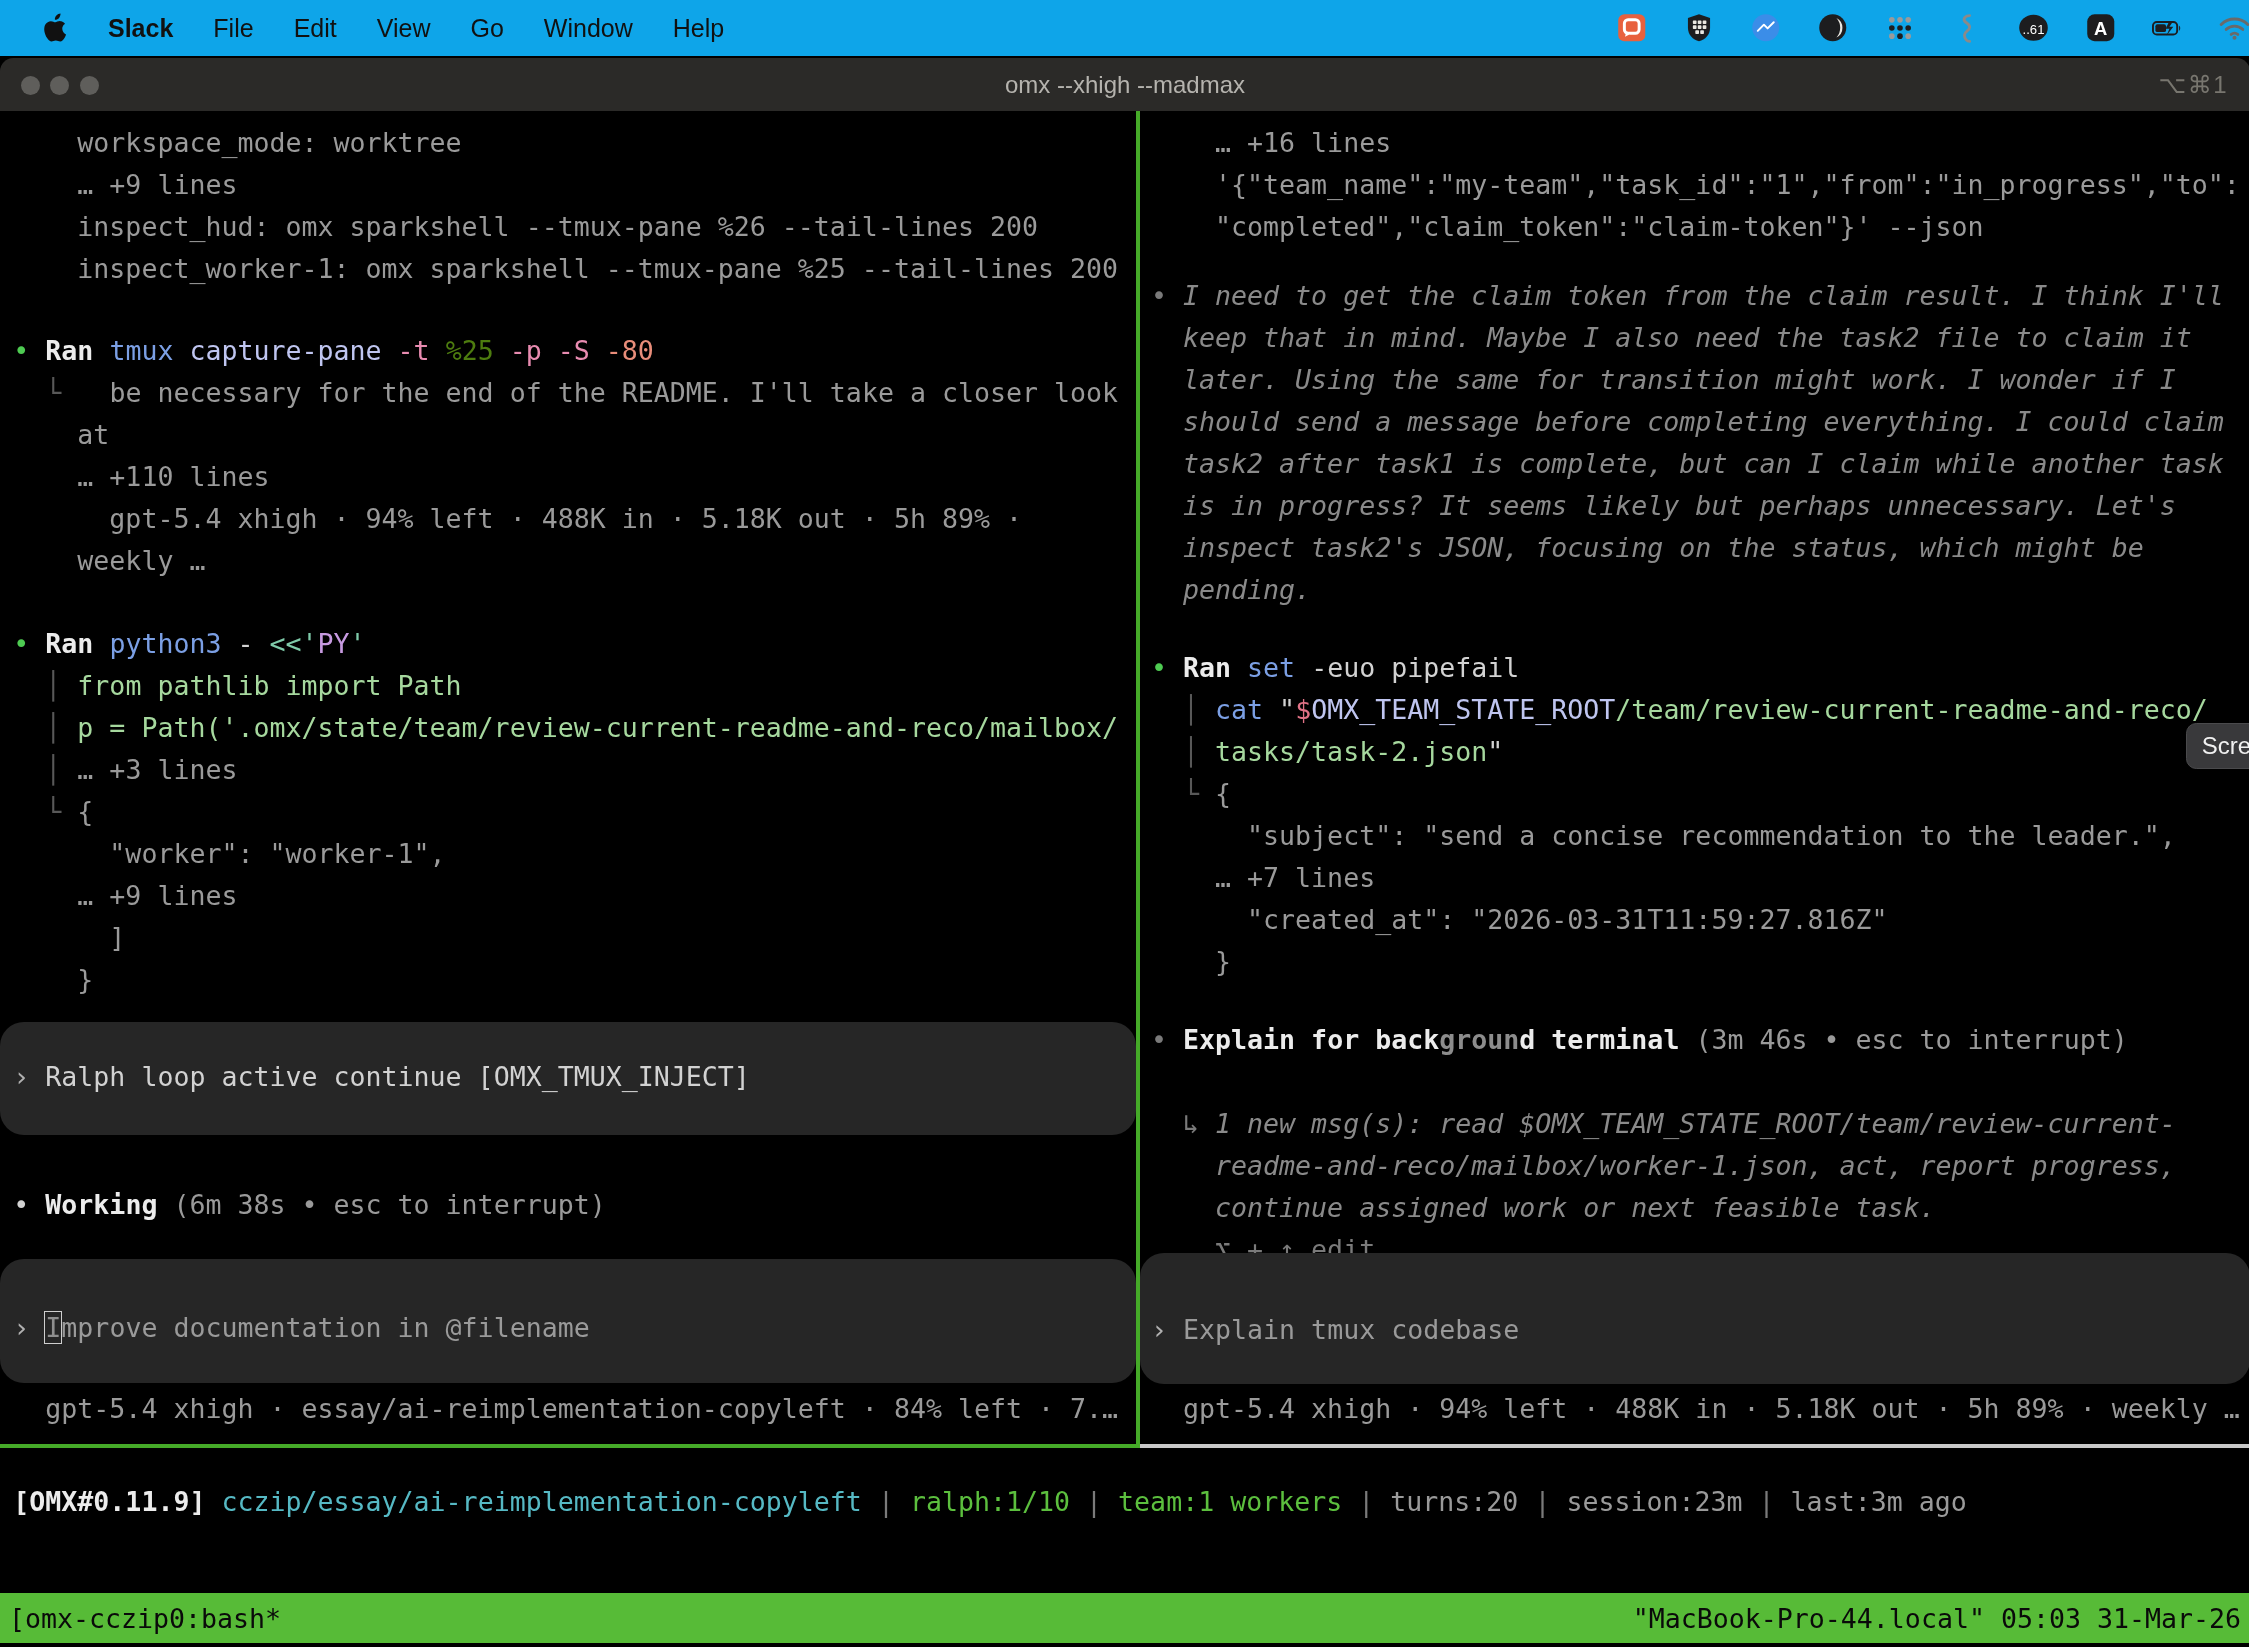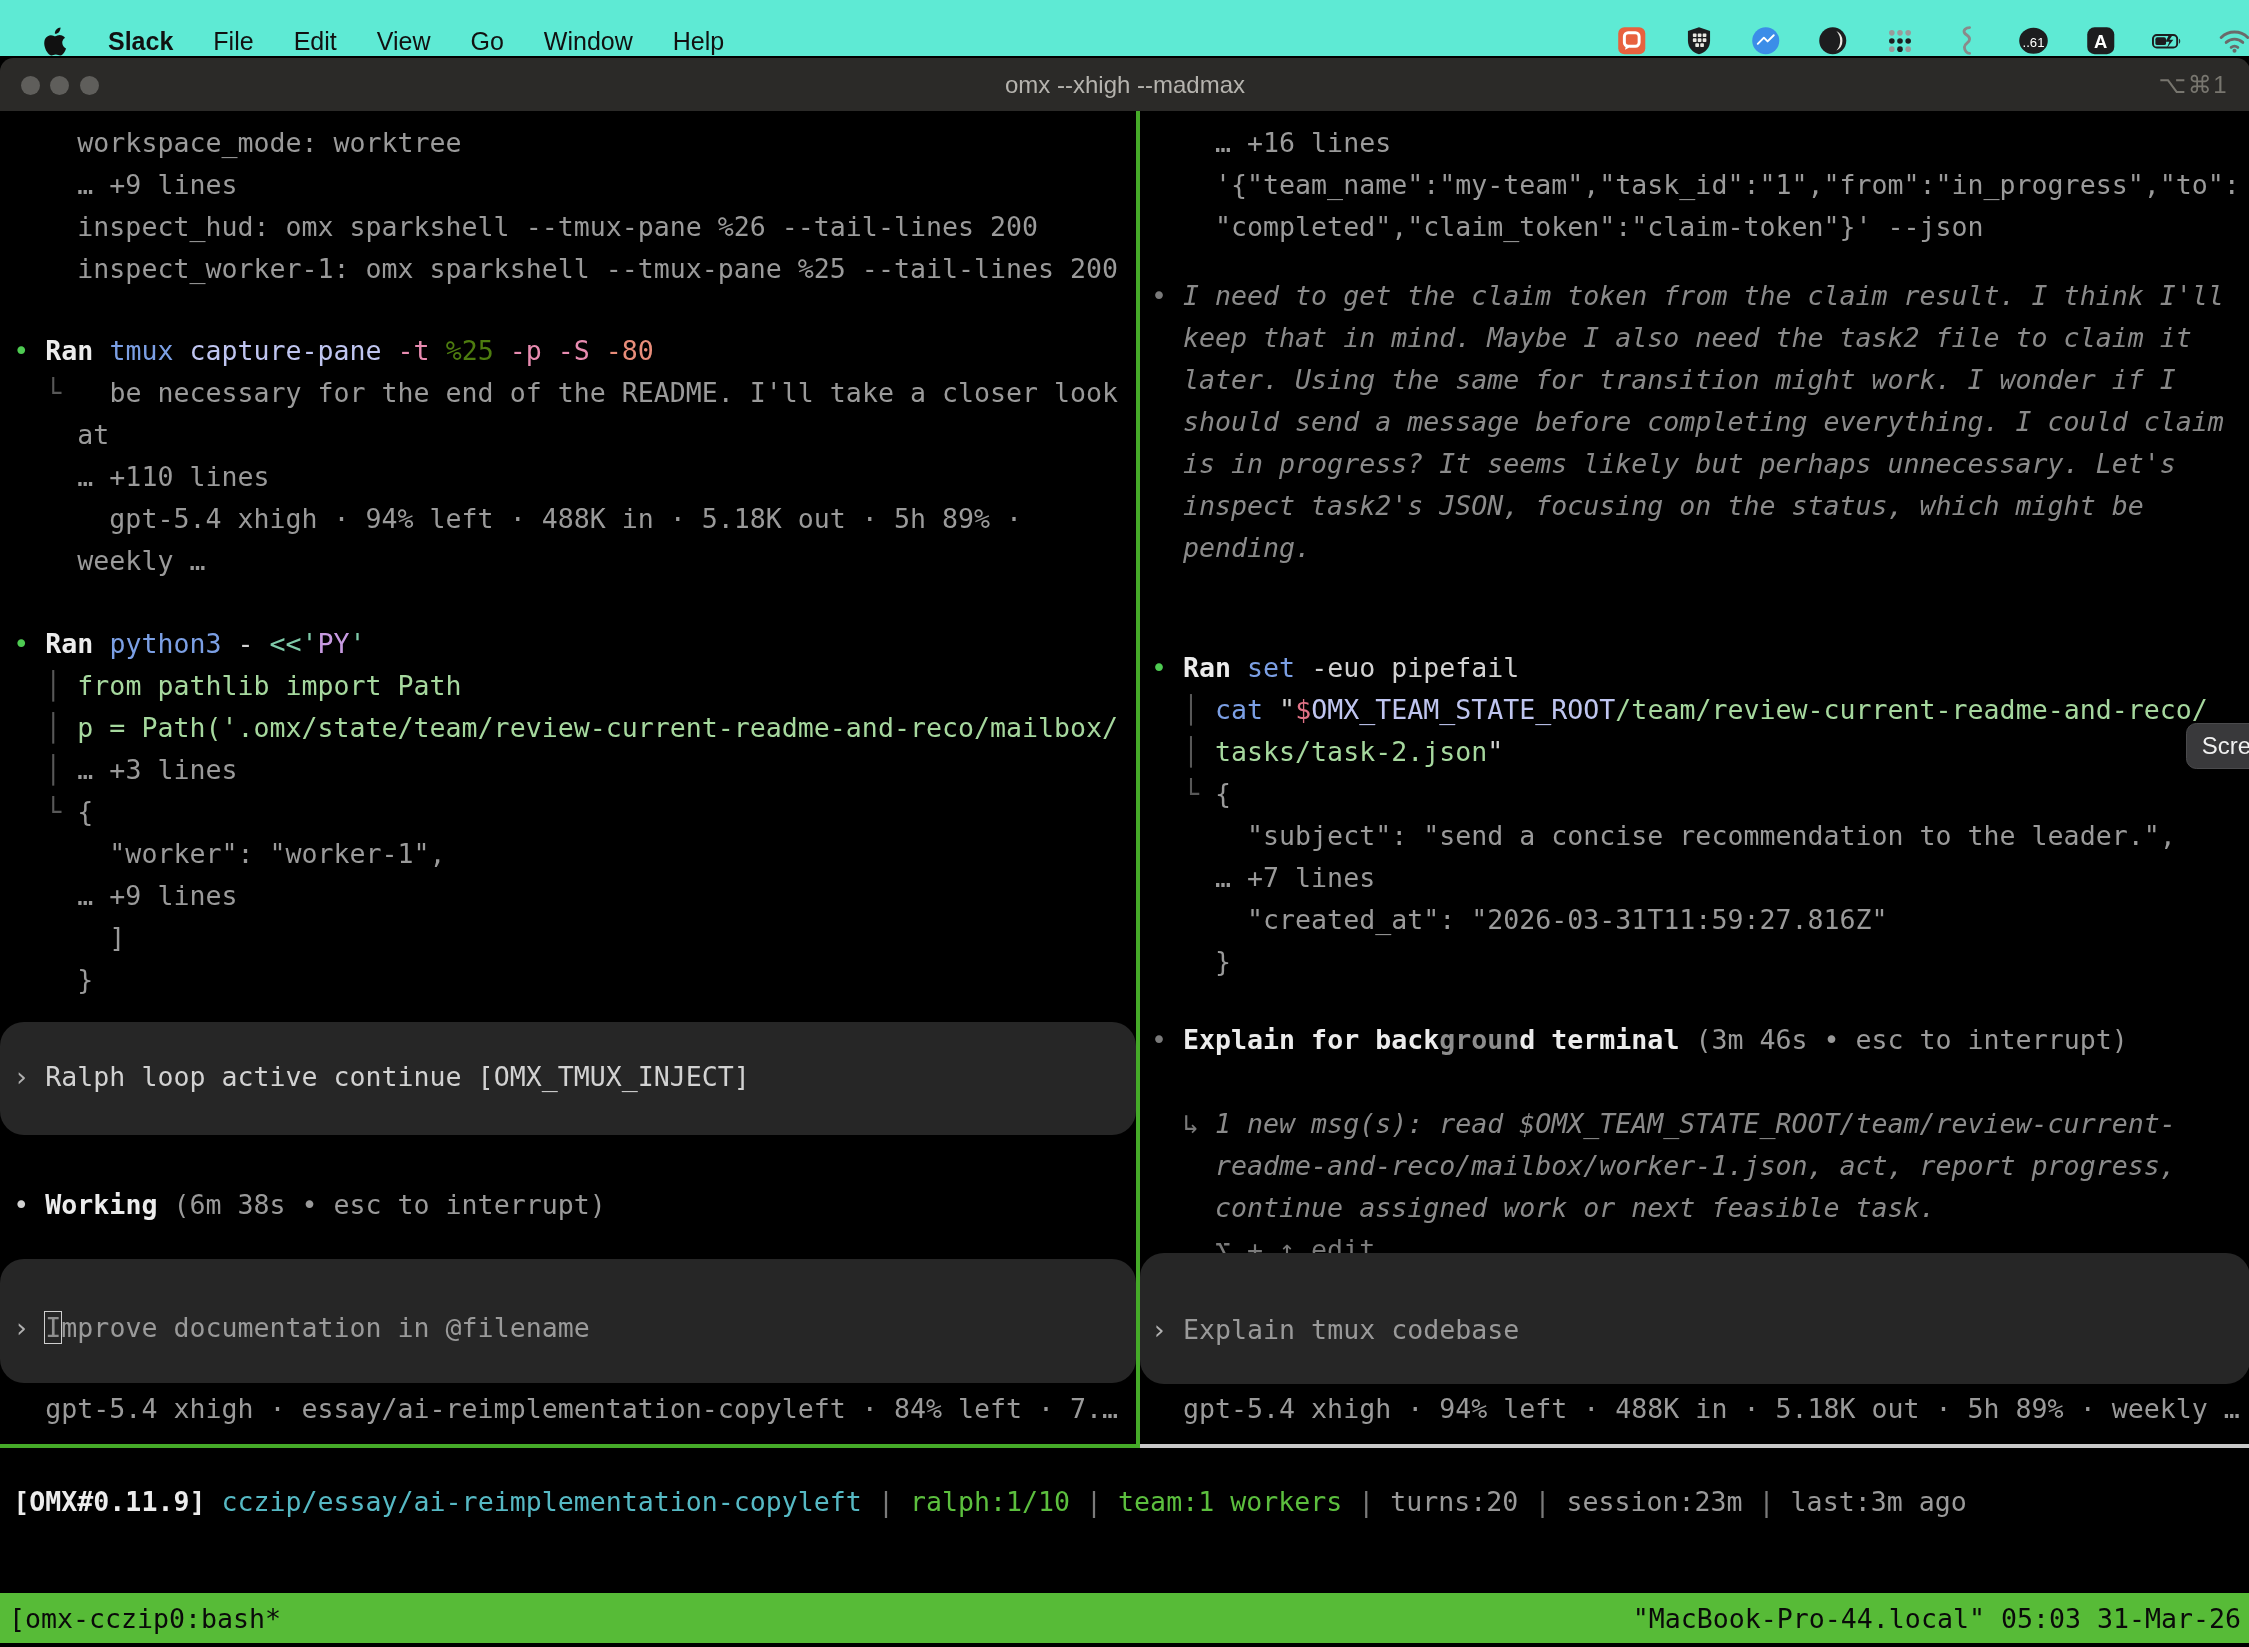--- a/index.html
+++ b/index.html
@@ -1,19 +1,19 @@
 <!DOCTYPE html>
 <html style="font-size:11.8px"><head>
 <meta charset="utf-8">
 <style>
   html,body{margin:0;padding:0;background:#000;}
   .screen{position:relative;width:2250px;height:1648px;background:#000;overflow:hidden;font-family:"Liberation Sans",sans-serif;}
 
   
-  .menubar{position:absolute;top:0;left:0;width:2250px;height:56px;background:#5eead4;display:flex;align-items:flex-end;justify-content:space-between;color:#111;font-size:25px;}
+  .menubar{position:absolute;top:0;left:0;width:2250px;height:56px;background:#0ea5e9;display:flex;align-items:center;justify-content:space-between;color:#111;font-size:25px;}
   .mb-left{display:flex;align-items:center;gap:40px;padding-left:43px;}
   .mb-left .apple{width:25px;height:29.5px;display:inline-flex;align-items:center;}
   .mb-app{font-weight:bold;}
   .menu-item{cursor:default;}
   .mb-right{display:flex;align-items:center;gap:36px;}
   .mb-icon{width:31px;height:31px;display:inline-flex;align-items:center;justify-content:center;}
 
   
   .titlebar{position:absolute;top:58px;left:0;width:2250px;height:53px;background:#2b2a28;border-radius:13.3px 13.3px 0 0;}
   .tl-dot{position:absolute;top:17.7px;width:19px;height:19px;border-radius:50%;background:#5f5e5b;}
@@ -232,20 +232,21 @@
         <div class="tblock" style="top: 11px;">
           <div class="tline"><span class="c-dim">    … +16 lines</span></div>
           <div class="tline"><span class="c-dim">    '{"team_name":"my-team","task_id":"1","from":"in_progress","to":</span></div>
           <div class="tline"><span class="c-dim">    "completed","claim_token":"claim-token"}' --json</span></div>
         </div>
         <div class="tblock" style="top: 164px;">
           <div class="tline"><span class="c-dim2">• </span><span class="c-ital">I need to get the claim token from the claim result. I think I'll</span></div>
           <div class="tline"><span class="c-ital">  keep that in mind. Maybe I also need the task2 file to claim it</span></div>
           <div class="tline"><span class="c-ital">  later. Using the same for transition might work. I wonder if I</span></div>
           <div class="tline"><span class="c-ital">  should send a message before completing everything. I could claim</span></div>
+          <div class="tline"><span class="c-ital">  task2 after task1 is complete, but can I claim while another task</span></div>
           <div class="tline"><span class="c-ital">  is in progress? It seems likely but perhaps unnecessary. Let's</span></div>
           <div class="tline"><span class="c-ital">  inspect task2's JSON, focusing on the status, which might be</span></div>
           <div class="tline"><span class="c-ital">  pending.</span></div>
         </div>
         <div class="tblock" style="top: 536px;">
           <div class="tline"><span class="c-grn">• </span><span class="c-wb">Ran</span><span class="c-dft"> </span><span class="c-blu">set</span><span class="c-wht2"> -euo pipefail</span></div>
           <div class="tline"><span class="c-conn">  │ </span><span class="c-blu">cat</span><span class="c-wht2"> "</span><span class="c-red">$</span><span class="c-lav">OMX_TEAM_STATE_ROOT</span><span class="c-str">/team/review-current-readme-and-reco/</span></div>
           <div class="tline"><span class="c-conn">  │ </span><span class="c-str">tasks/task-2.json</span><span class="c-wht2">"</span></div>
           <div class="tline"><span class="c-conn">  └ </span><span class="c-dim">{</span></div>
           <div class="tline"><span class="c-dim">      "subject": "send a concise recommendation to the leader.",</span></div>

